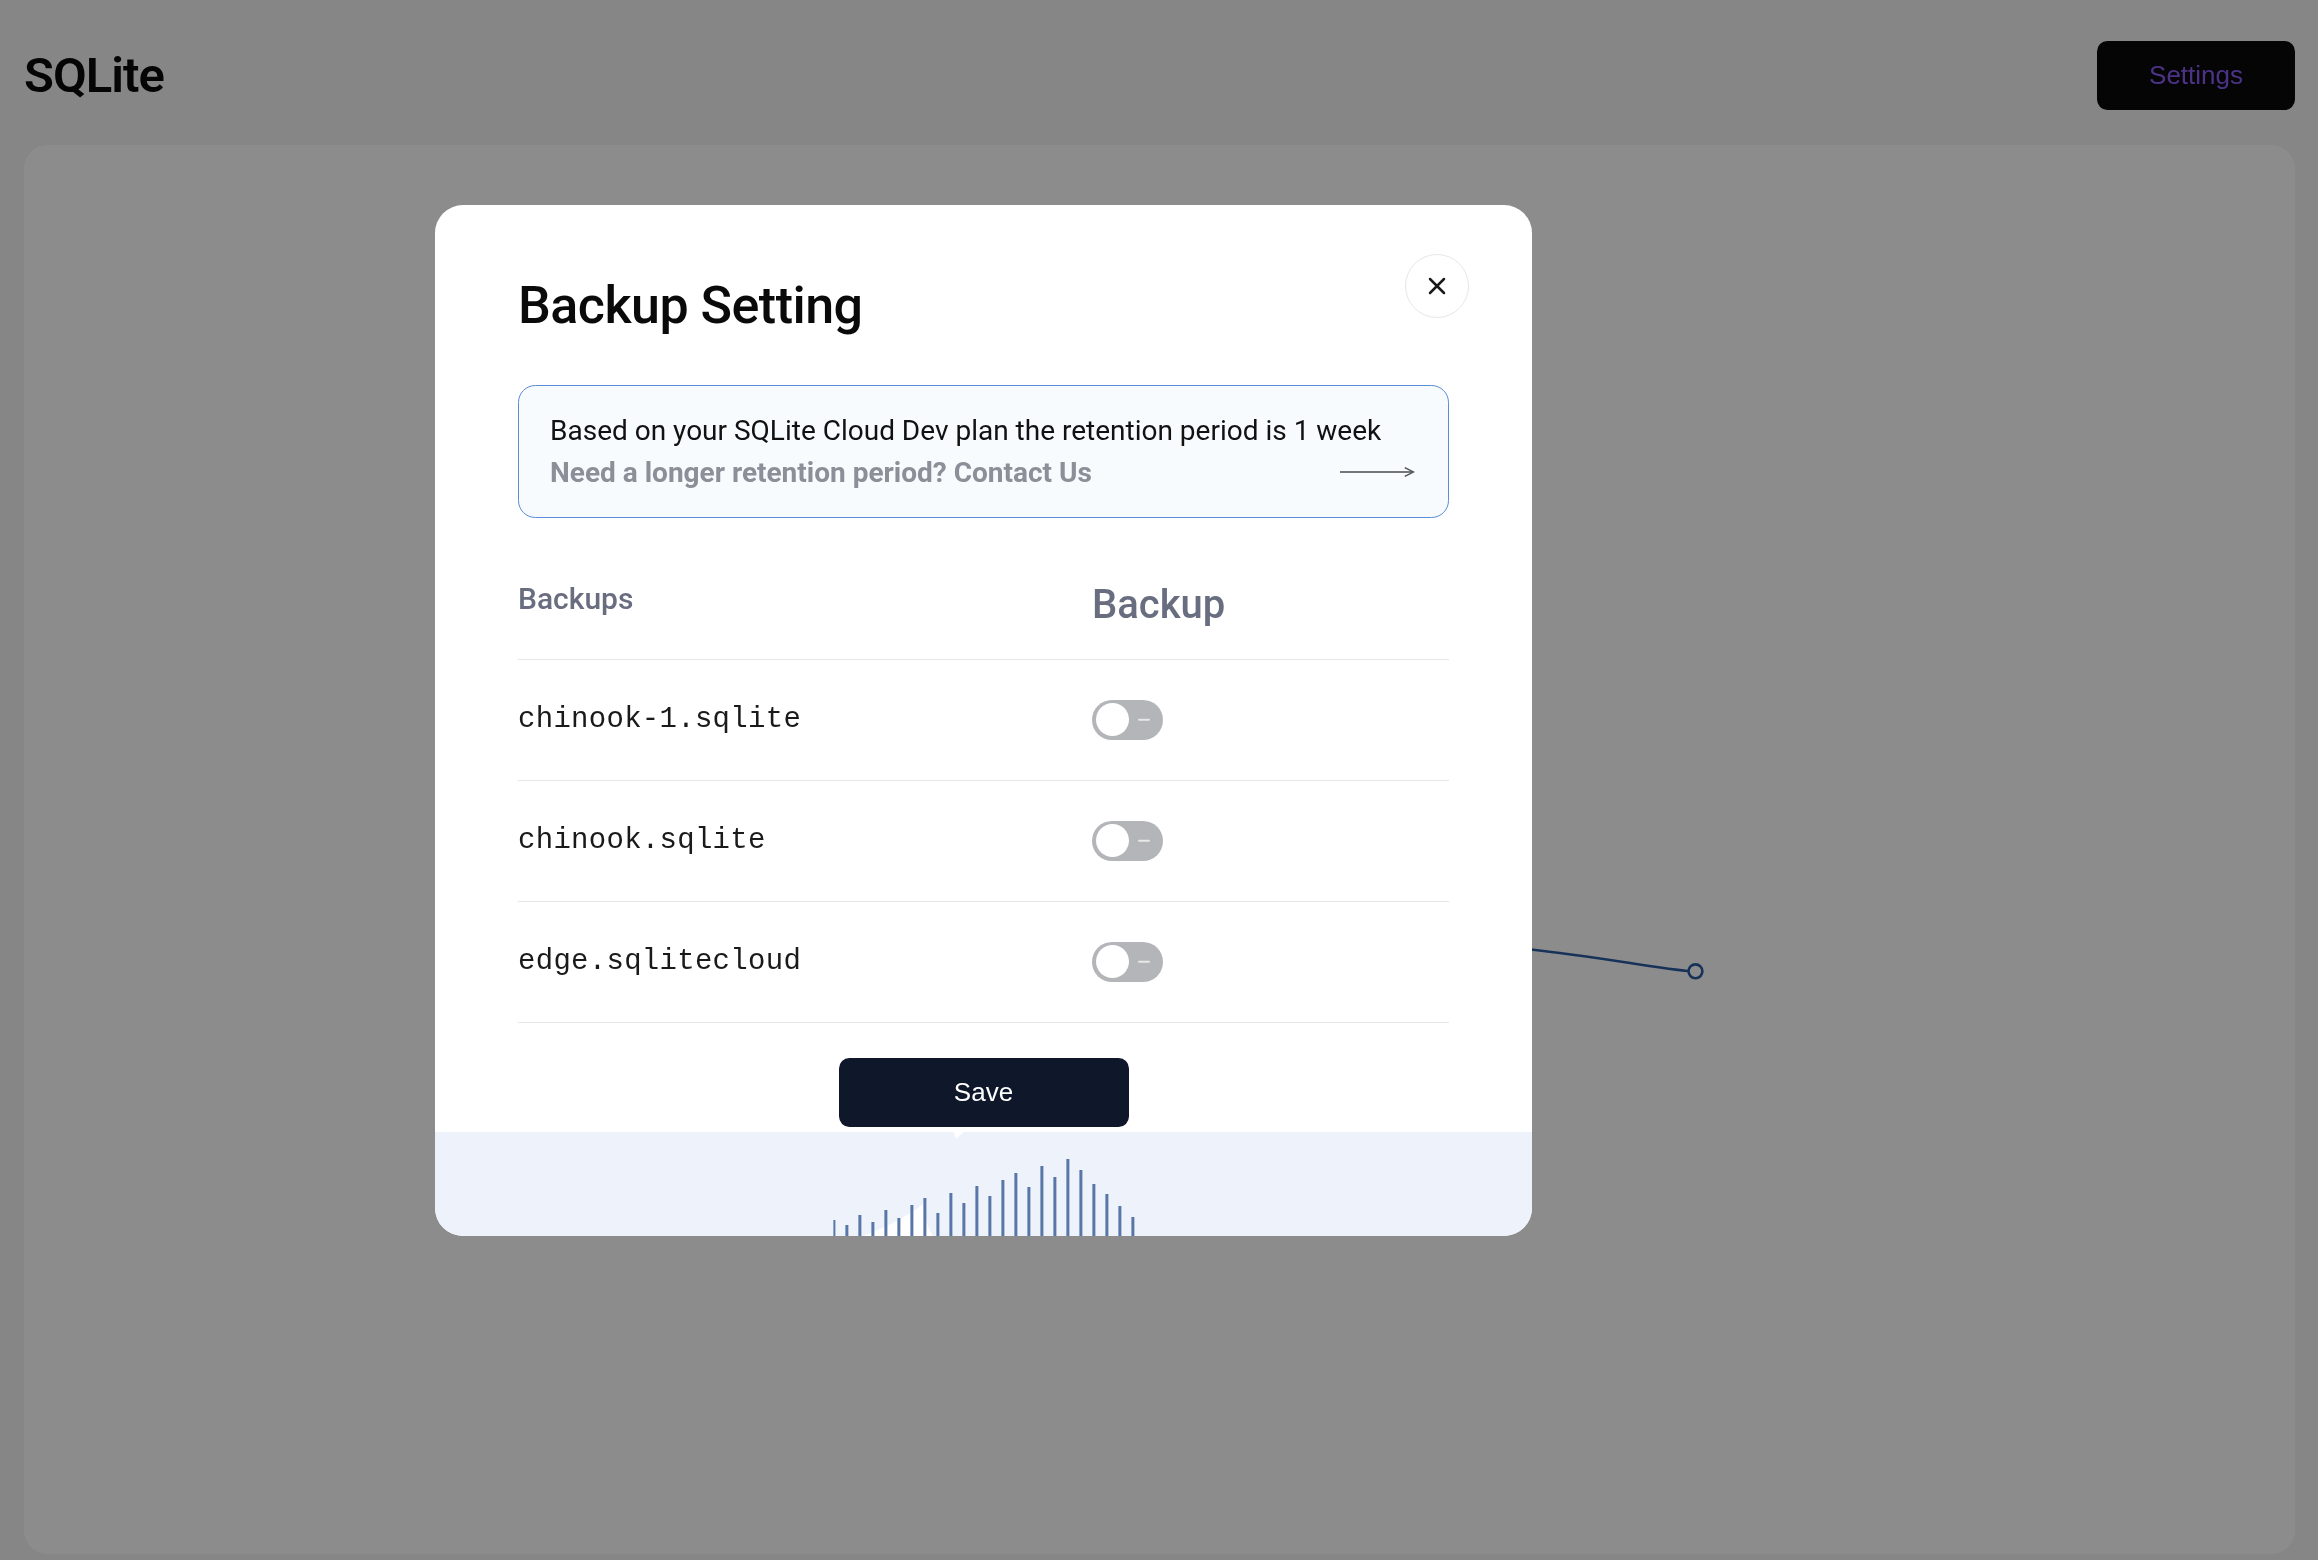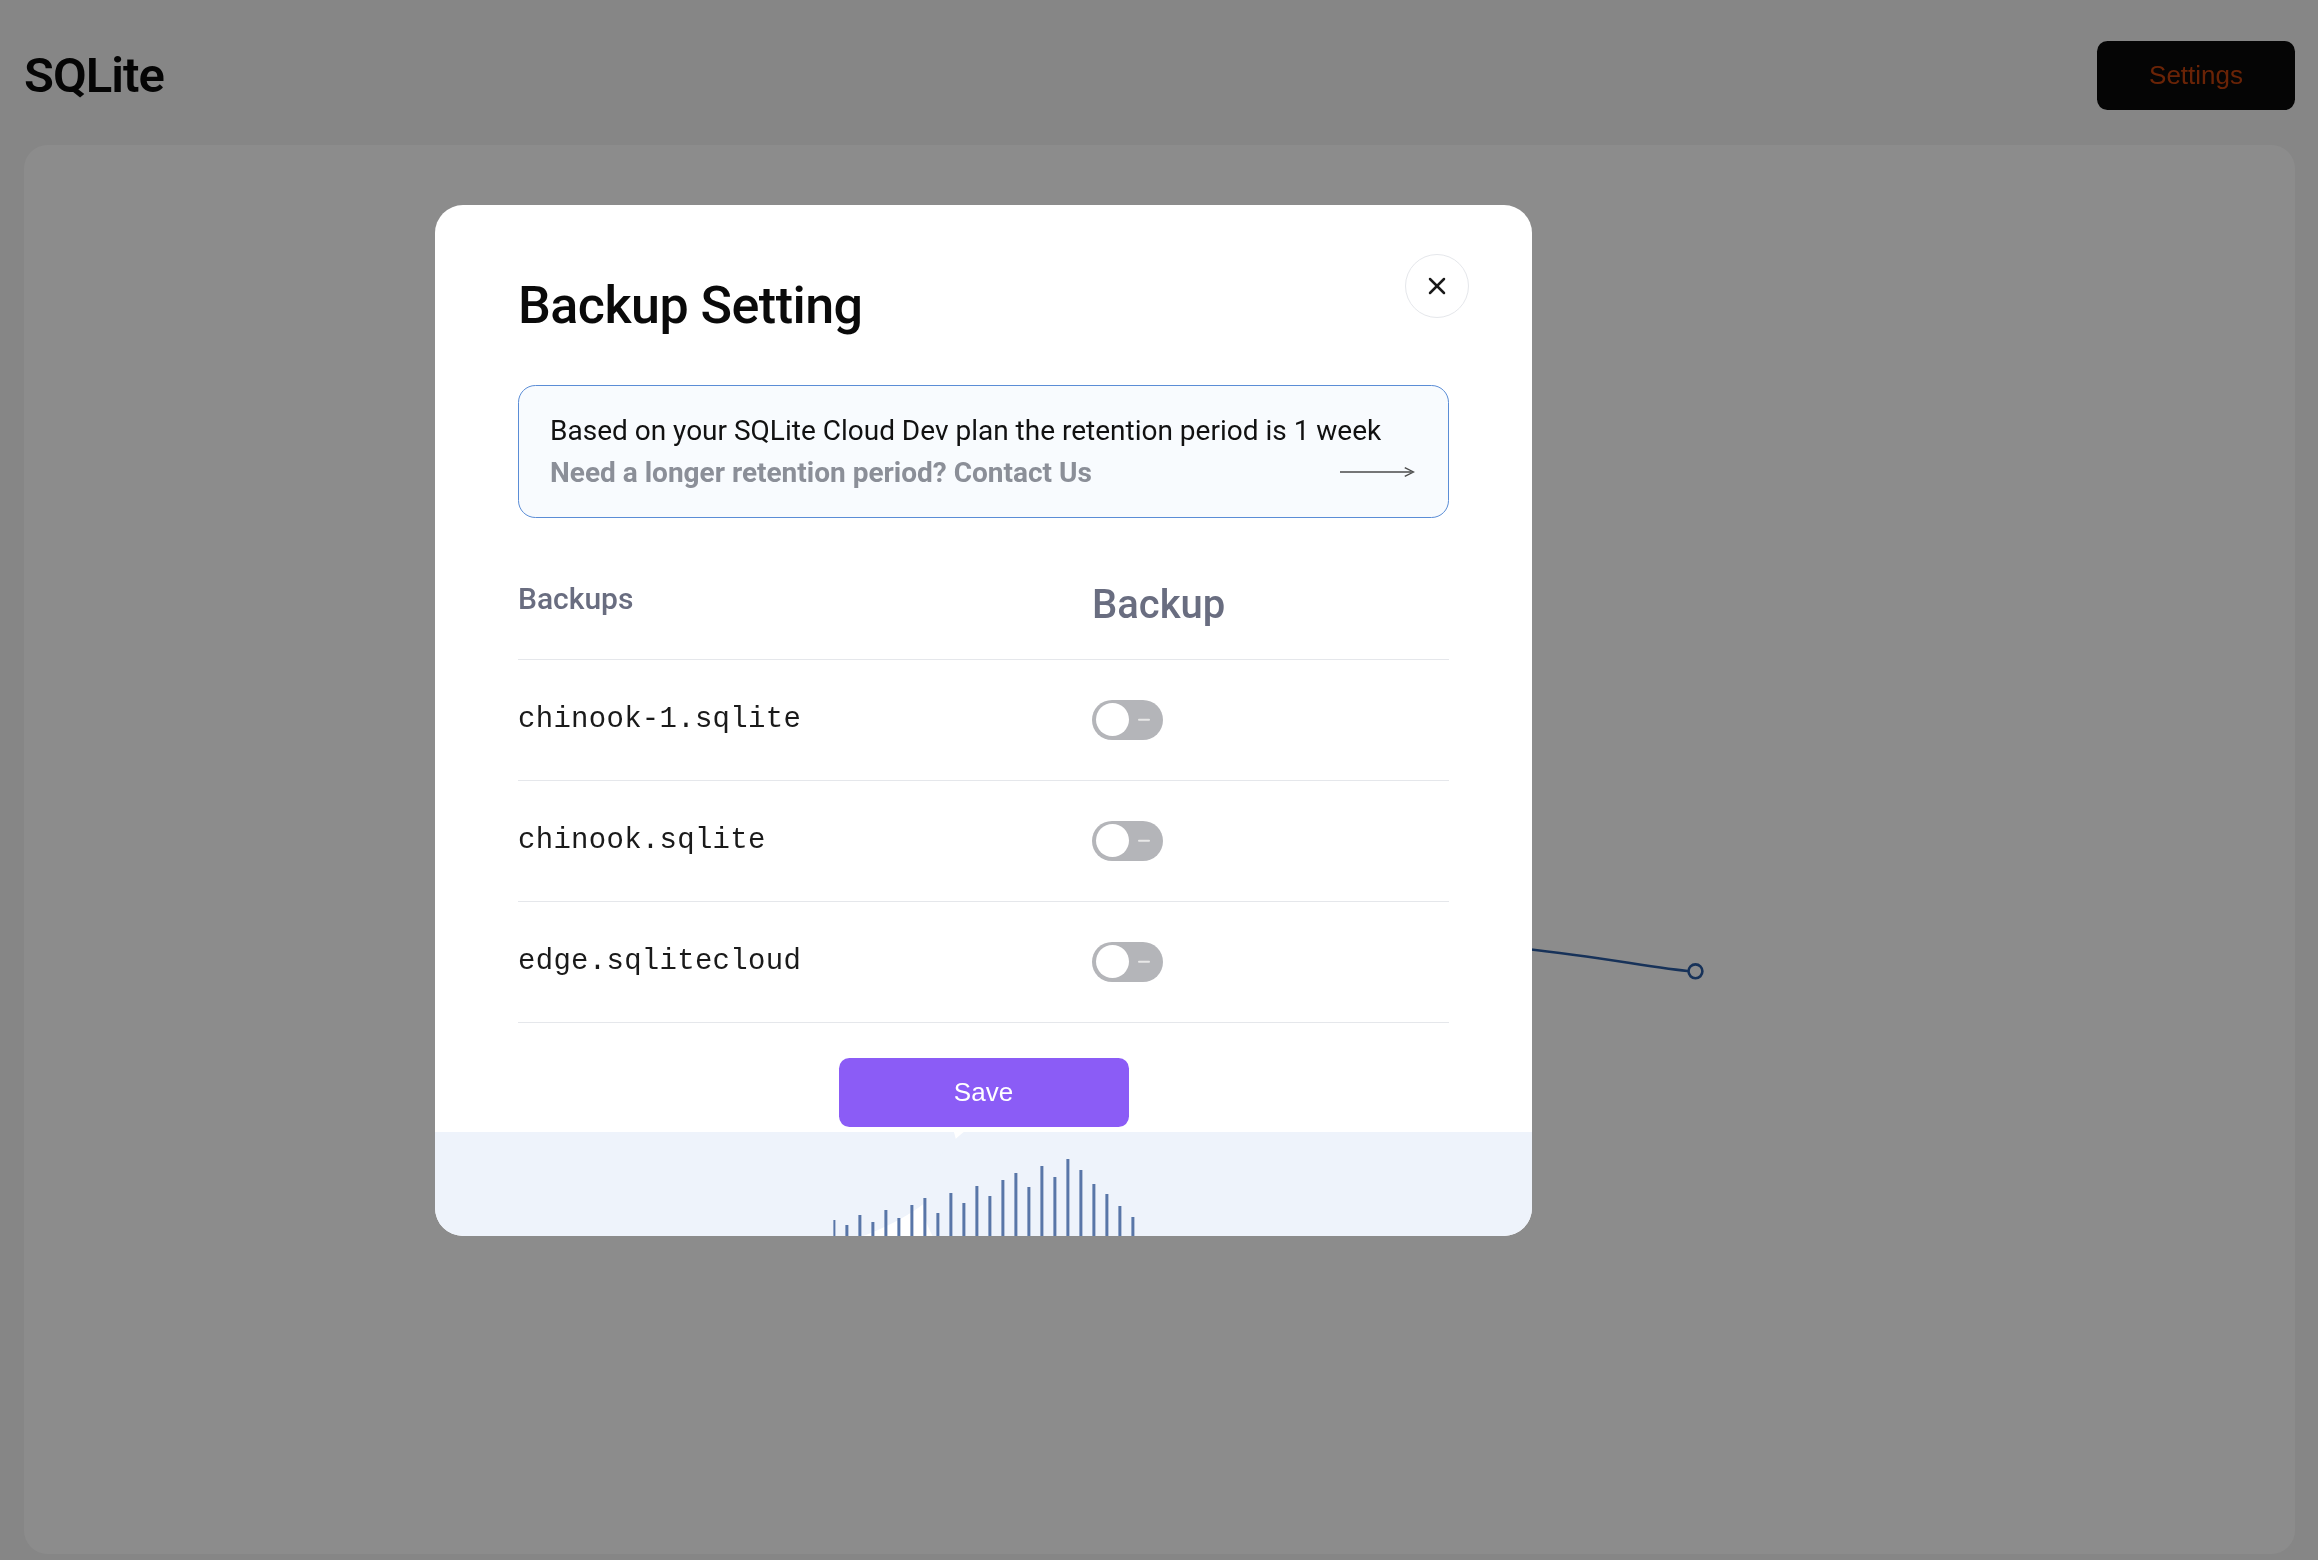--- a/index.html
+++ b/index.html
@@ -32,21 +32,21 @@
 
     .page-title {
       font-size: 49px;
       font-weight: 600;
       color: #0a0a0a;
       letter-spacing: -0.02em;
     }
 
     .settings-button {
       background: #0a0a0a;
-      color: #c2410c;
+      color: #8b5cf6;
       border: none;
       border-radius: 10.4px;
       padding: 19px 52px;
       font-size: 26px;
       font-weight: 400;
       cursor: pointer;
     }
 
     .content-card {
       background: #ffffff;
@@ -225,21 +225,21 @@
       border-radius: 1.7px;
     }
 
     .modal-footer {
       display: flex;
       justify-content: center;
       padding: 35px 0 0 0;
     }
 
     .save-button {
-      background: #8b5cf6;
+      background: #0f172a;
       color: #ffffff;
       border: none;
       border-radius: 10.4px;
       padding: 19px 0;
       width: 290px;
       font-size: 26px;
       font-weight: 400;
       cursor: pointer;
     }
 

